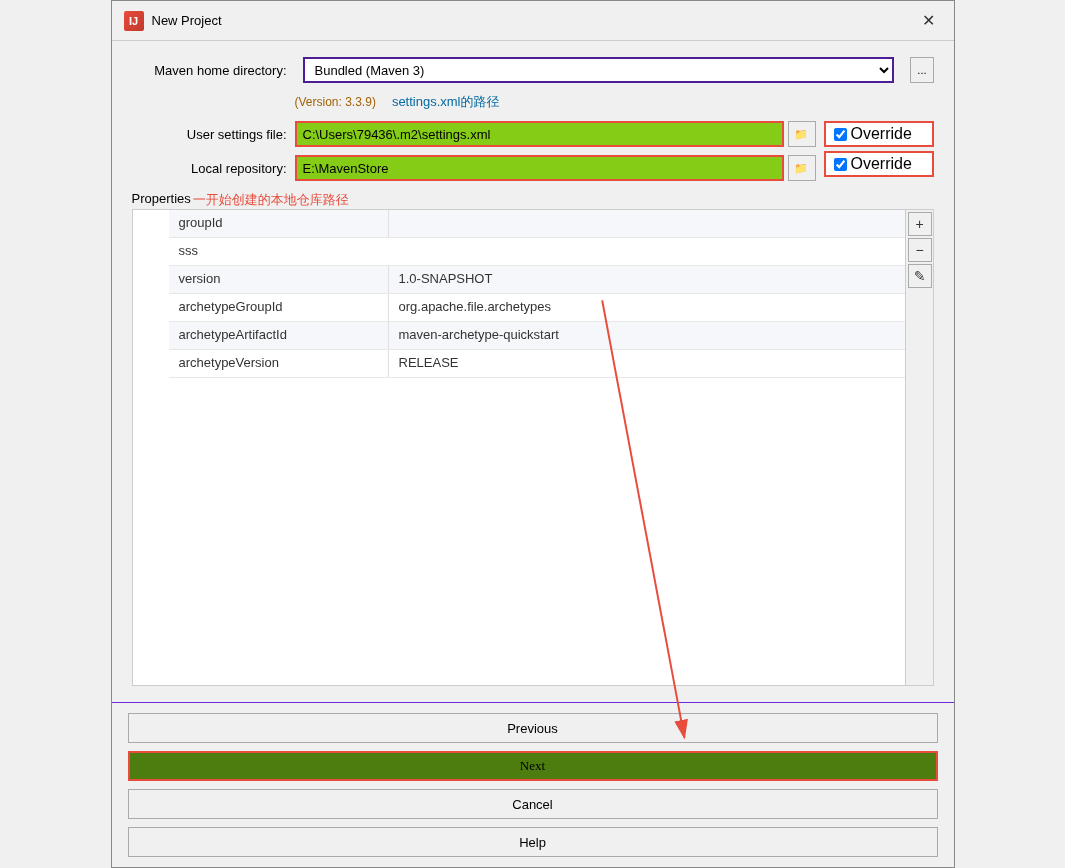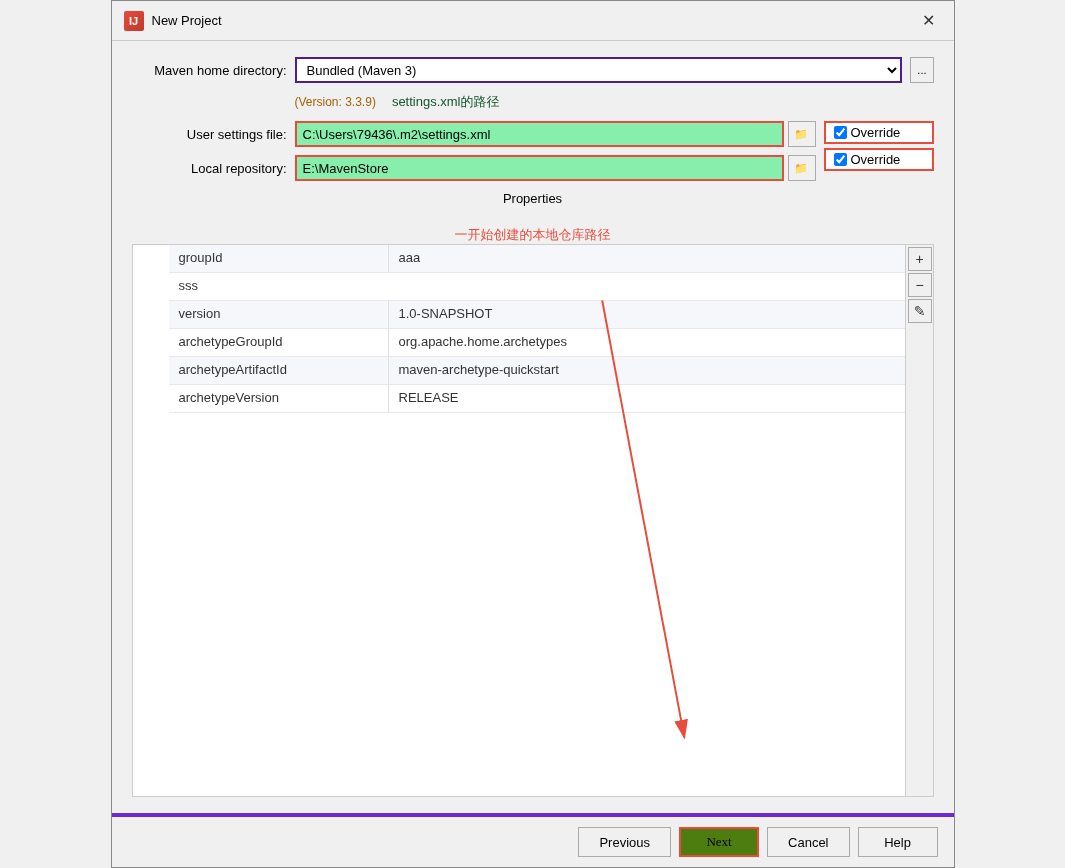--- a/index.html
+++ b/index.html
@@ -85,21 +85,21 @@
       display: flex;
       align-items: center;
       gap: 4px;
     }
     .form-input {
       flex: 1;
       border: 1px solid #aaa;
       padding: 4px 6px;
       font-size: 13px;
       height: 26px;
-      background: #86efac;
+      background: #84cc16;
     }
     .form-input-highlighted {
       border: 2px solid #e74c3c;
     }
     .browse-btn {
       border: 1px solid #aaa;
       background: #f0f0f0;
       padding: 2px 6px;
       height: 26px;
       cursor: pointer;
@@ -117,43 +117,43 @@
       display: flex;
       align-items: center;
       gap: 4px;
       background: white;
       min-width: 110px;
     }
     .override-box input[type=checkbox] {
       cursor: pointer;
     }
     .override-label {
-      font-size: 13px;
+      font-size: 16px;
     }
 
     .version-row {
       display: flex;
       align-items: center;
       padding-left: 163px;
       gap: 16px;
     }
     .version-text {
       font-size: 12px;
       color: #a16207;
     }
     .annotation-text {
-      color: #14532d;
+      color: #0369a1;
       font-size: 13px;
       font-weight: 500;
     }
 
     .maven-row {
       display: flex;
       align-items: center;
-      gap: 8px;
+      gap: 16px;
     }
     .maven-dropdown {
       flex: 1;
       height: 26px;
       border: 2px solid #4c1d95;
       background: white;
       font-size: 13px;
       padding: 0 6px;
     }
     .maven-browse {
@@ -166,23 +166,21 @@
     }
 
     .properties-section {
       flex: 1;
       display: flex;
       flex-direction: column;
       min-height: 0;
     }
     .properties-header-line {
       display: flex;
-      align-items: center;
-      gap: 20px;
-      flex-direction: column;
+      gap: 2px;
     }
     .properties-label {
       font-size: 13px;
       color: #000;
       white-space: nowrap;
     }
     .annotation-local {
       color: #e74c3c;
       font-size: 13px;
       font-weight: 500;
@@ -236,27 +234,28 @@
       background: #f0f0f0;
       cursor: pointer;
       display: flex;
       align-items: center;
       justify-content: center;
       font-size: 14px;
       color: #333;
     }
 
     .dialog-footer {
-      border-top: 4px solid #6d28d9;
+      border-top: 1px solid #6d28d9;
       padding: 10px 16px;
       display: flex;
       justify-content: flex-end;
       gap: 8px;
       background: #f0f0f0;
       position: relative;
+      flex-direction: column;
     }
     .footer-btn {
       padding: 5px 20px;
       height: 30px;
       border: 1px solid #aaa;
       background: #f0f0f0;
       cursor: pointer;
       font-size: 13px;
       min-width: 80px;
     }
@@ -342,32 +341,31 @@
 
     <div class="properties-section">
       <div class="properties-header-line">
         <span class="properties-label">Properties</span>
         <span class="annotation-local">一开始创建的本地仓库路径</span>
       </div>
       <div class="properties-container">
         <div class="properties-table" id="props-table">
         <div class="prop-row">
       <div class="prop-key">groupId</div>
-      <div class="prop-val">aaa</div>
     </div>
             <div class="prop-row">
       <div class="prop-val">sss</div>
     </div>
             <div class="prop-row">
       <div class="prop-key">version</div>
       <div class="prop-val">1.0-SNAPSHOT</div>
     </div>
             <div class="prop-row">
       <div class="prop-key">archetypeGroupId</div>
-      <div class="prop-val">org.apache.home.archetypes</div>
+      <div class="prop-val">org.apache.file.archetypes</div>
     </div>
             <div class="prop-row">
       <div class="prop-key">archetypeArtifactId</div>
       <div class="prop-val">maven-archetype-quickstart</div>
     </div>
             <div class="prop-row">
       <div class="prop-key">archetypeVersion</div>
       <div class="prop-val">RELEASE</div>
     </div>
           </div>

